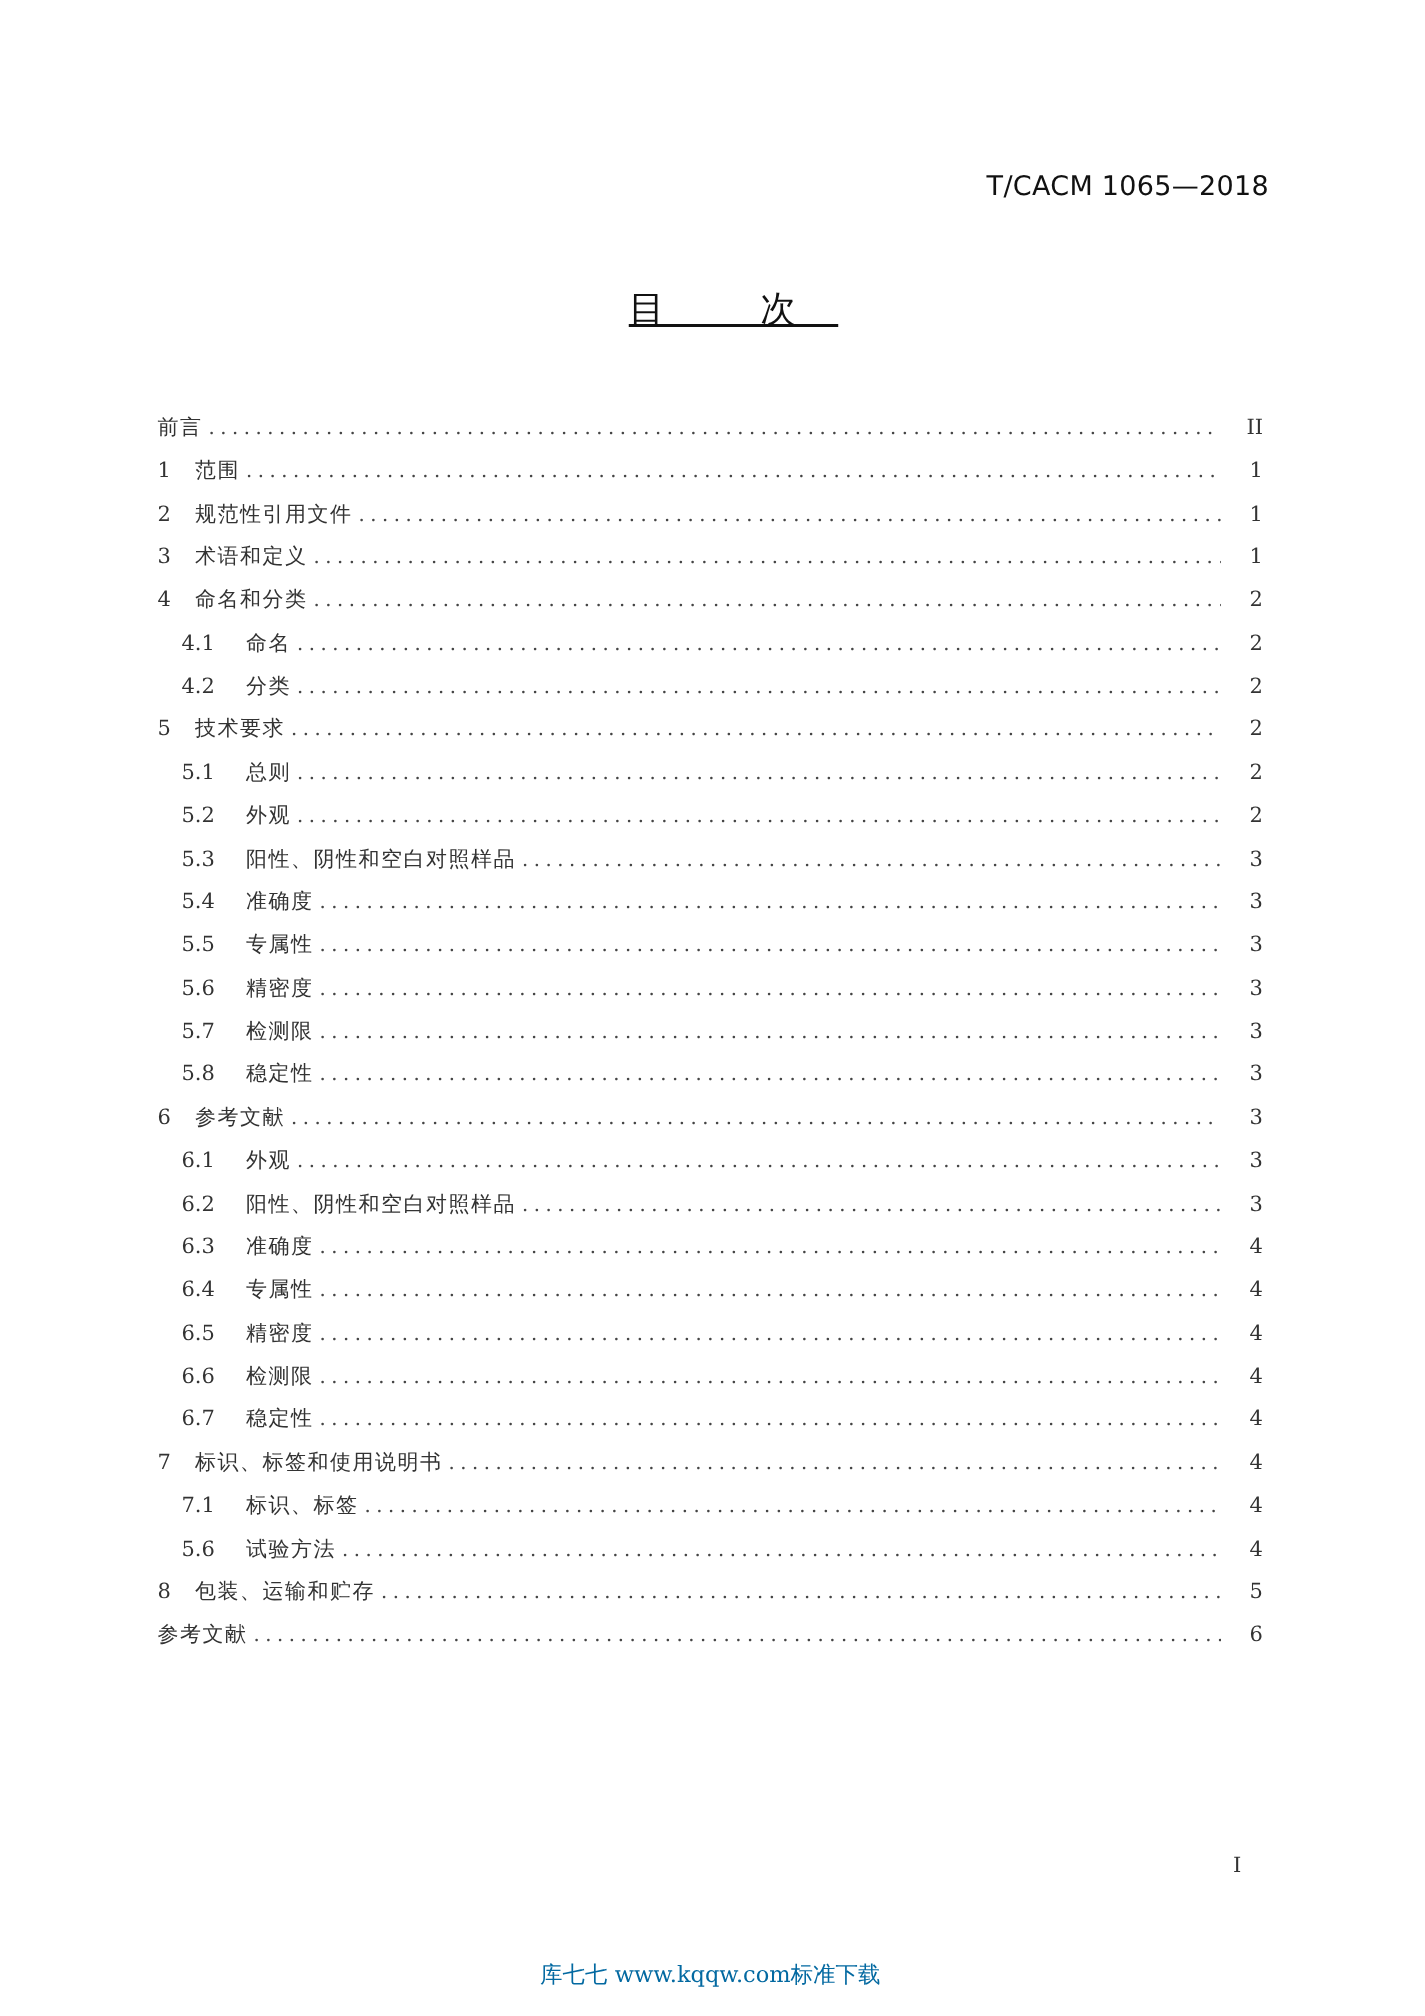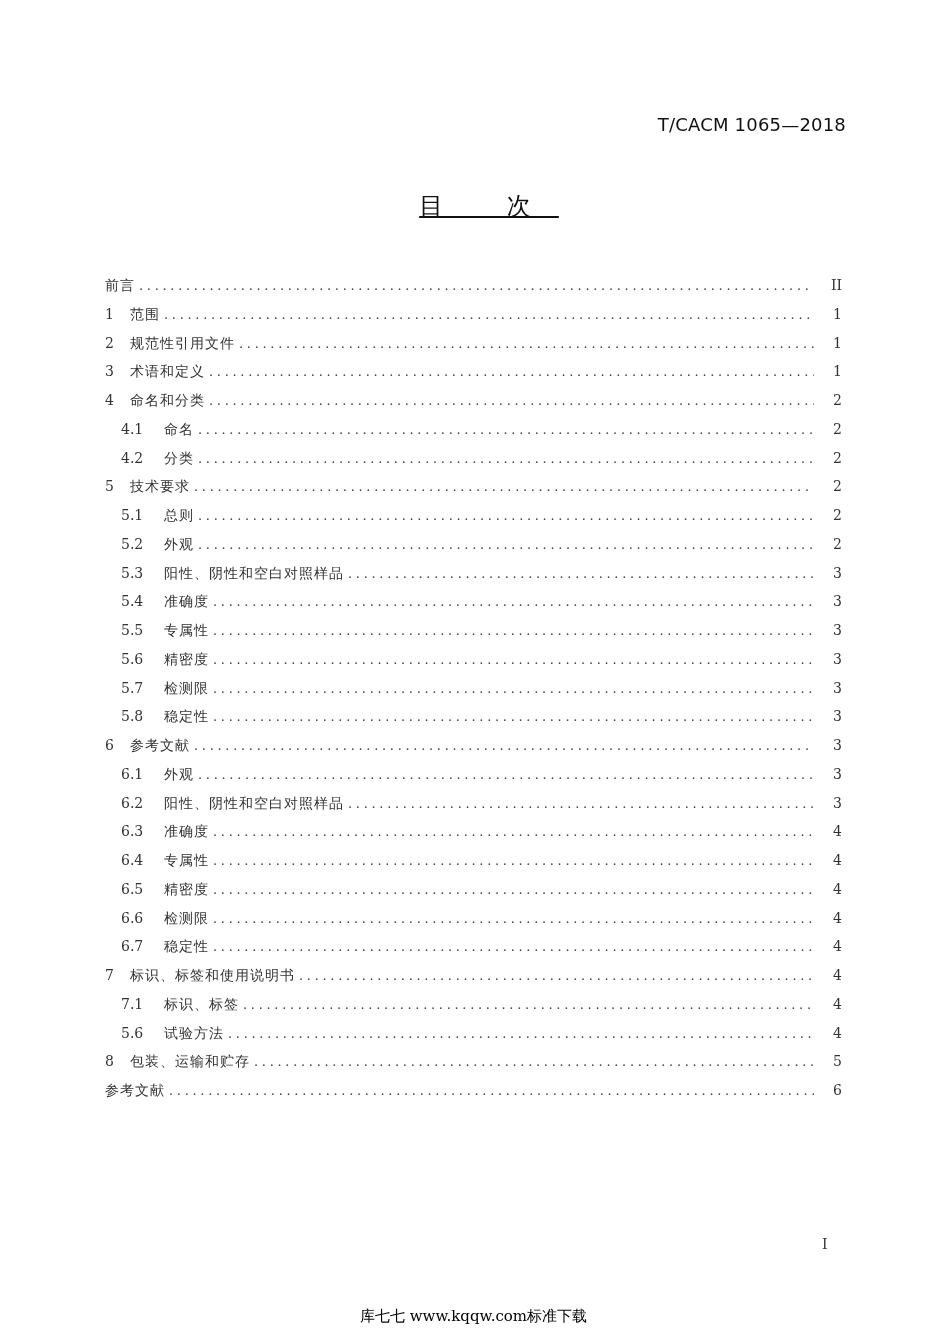--- a/index.html
+++ b/index.html
@@ -13,21 +13,21 @@
   .toc-row { display: flex; align-items: baseline; height: 28.75px; line-height: 28.75px; font-size: 14px; color: #333; }
   .toc-row.l2 { padding-left: 16px; justify-content: flex-end; }
   .num { display: inline-block; white-space: nowrap; }
   .toc-row.l1 .num { width: 25px; }
   .toc-row.l2 .num { width: 43px; }
   .label { white-space: nowrap; letter-spacing: 1px; }
   .leader { flex: 1; overflow: hidden; white-space: nowrap; margin: 0 6px 0 4px; color: #444; letter-spacing: 3.7px; font-size: 13px; }
   .leader::before { content: "......................................................................................................................................................................................"; }
   .page { white-space: nowrap; text-align: right; min-width: 10px; color: #333; margin-left: 12px; }
   .page-number { position: absolute; top: 1236px; left: 822px; font-size: 14px; color: #333; }
-  .footer { position: absolute; top: 1307px; left: 360px; font-size: 15px; color: #000000; text-align: center; }
+  .footer { position: absolute; top: 1307px; left: 360px; font-size: 15px; color: #0369a1; text-align: center; }
 </style>
 </head>
 <body>
 
 <div class="std-code">T/CACM 1065—2018</div>
 <div class="toc-title">目 次</div>
 
 <div class="toc" id="toc">
     <div class="toc-row l1">
       <span class="label">前言</span>

